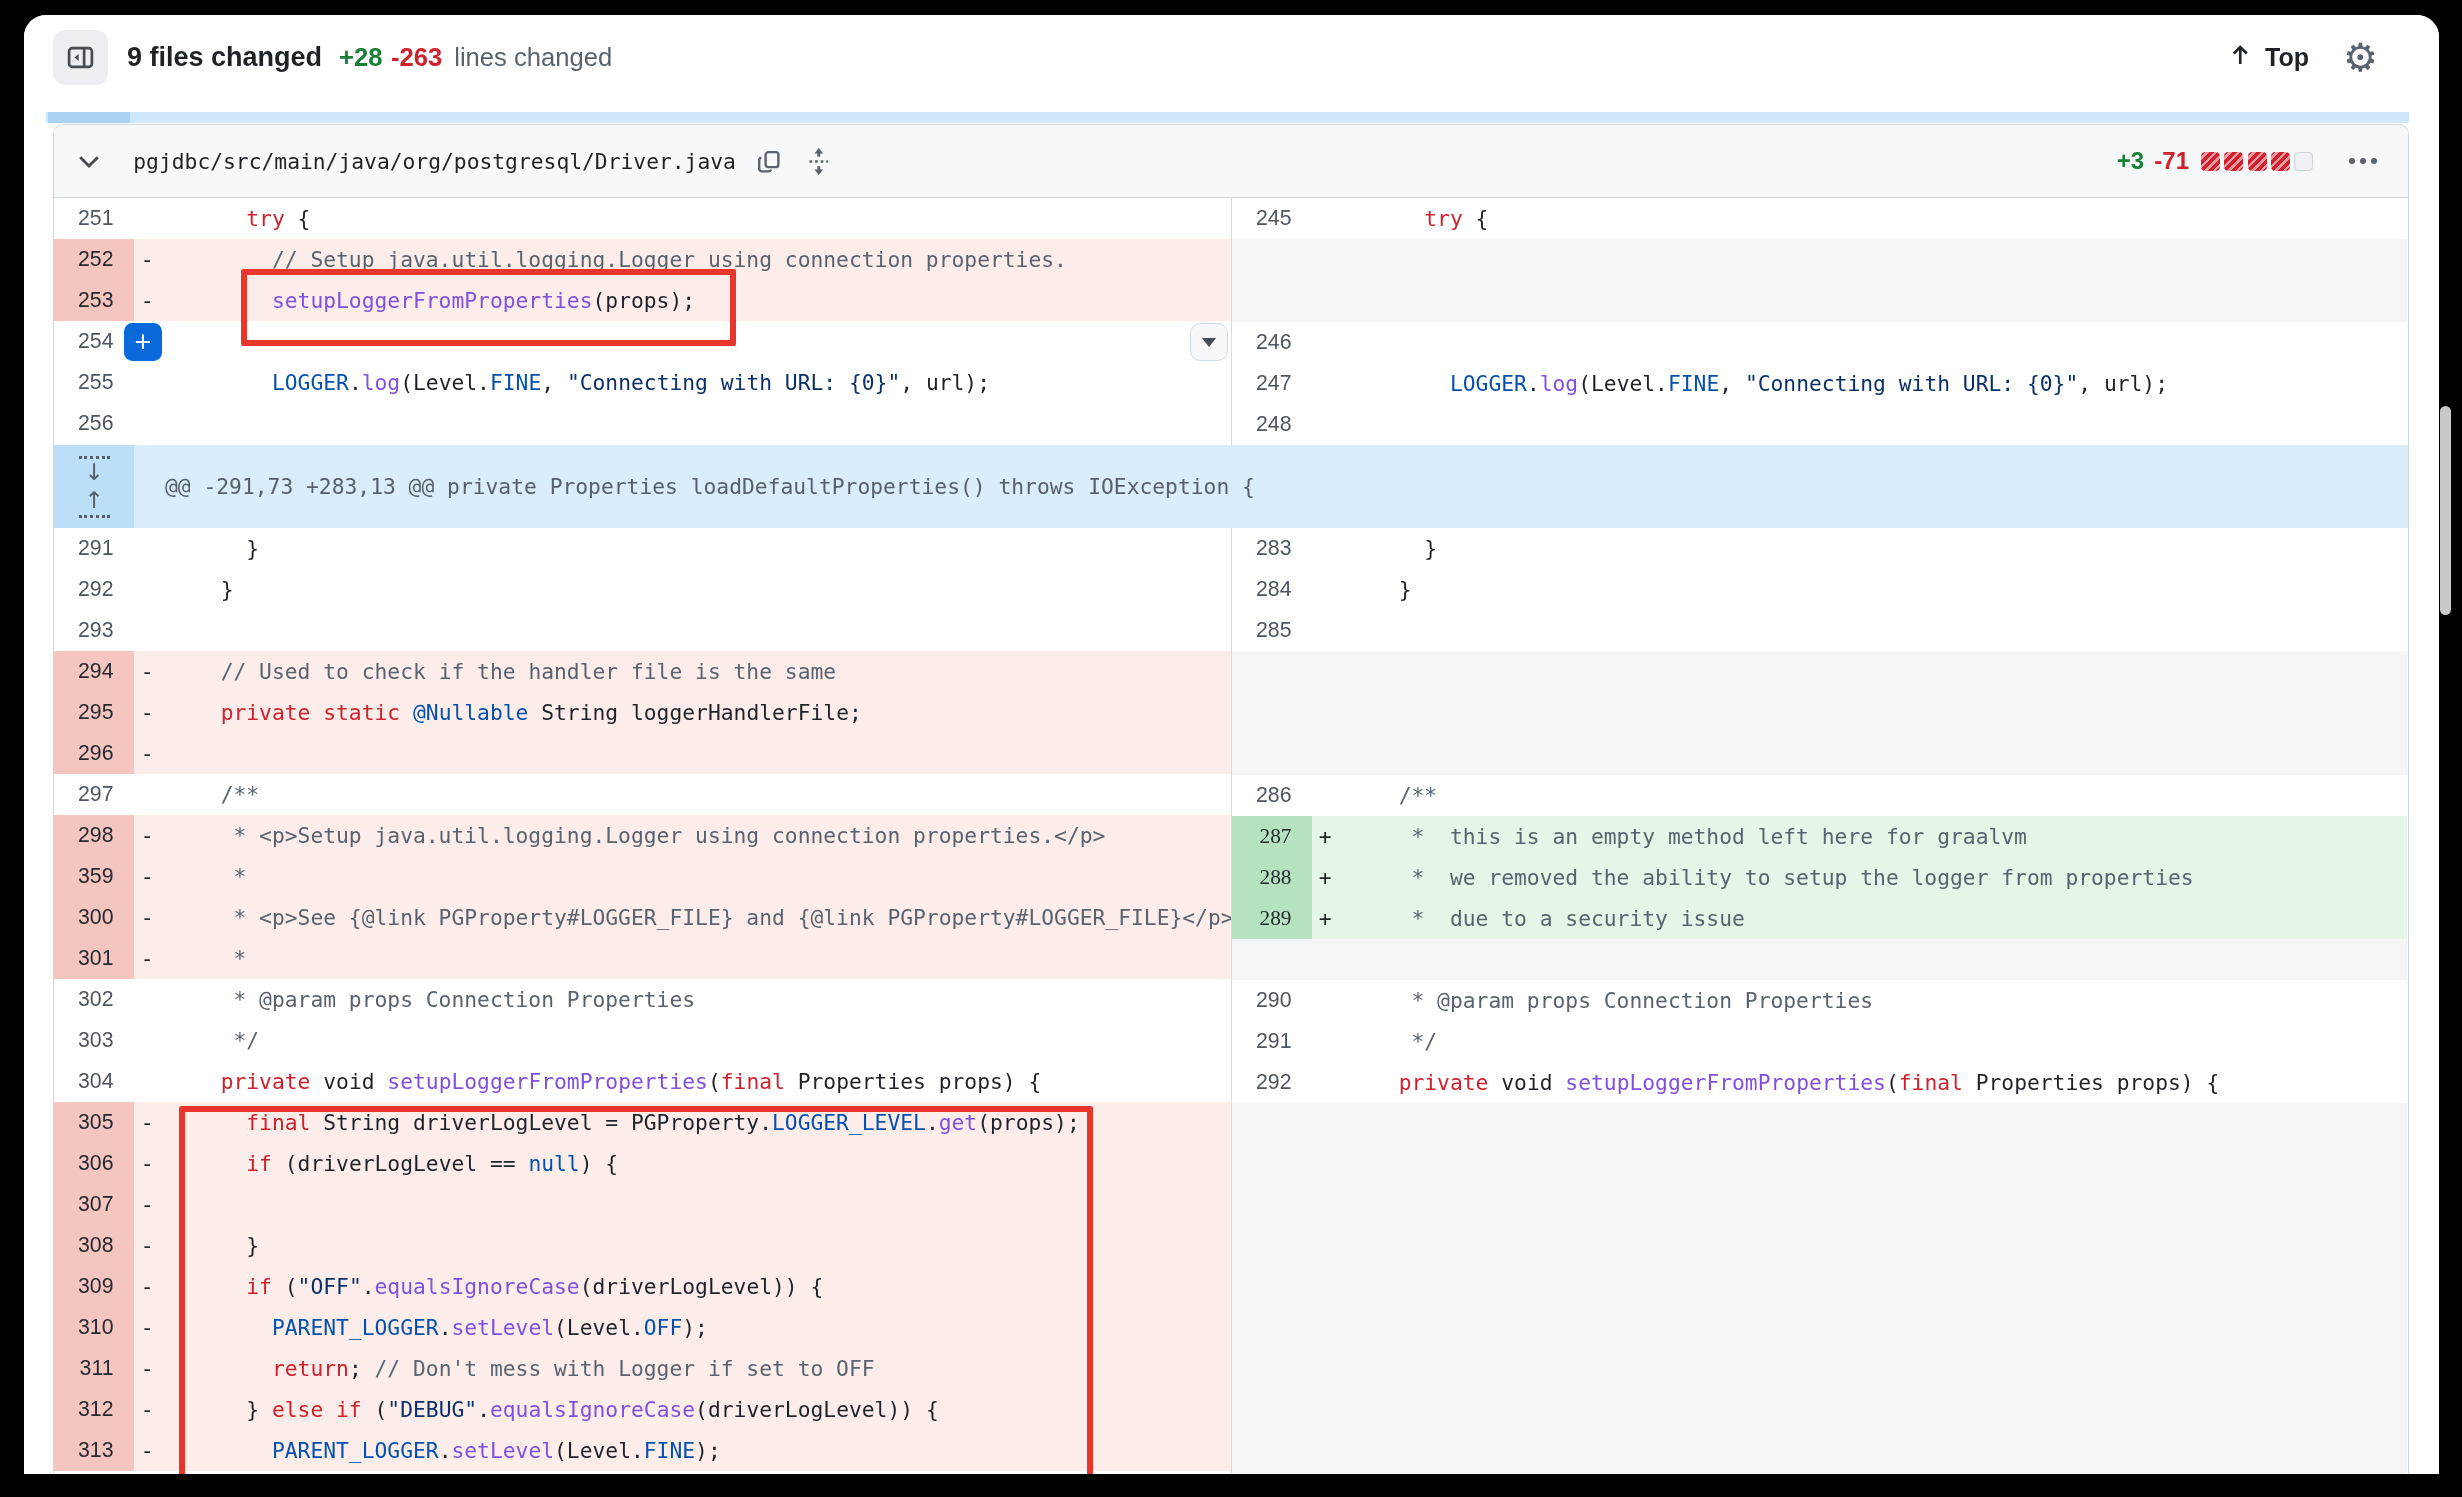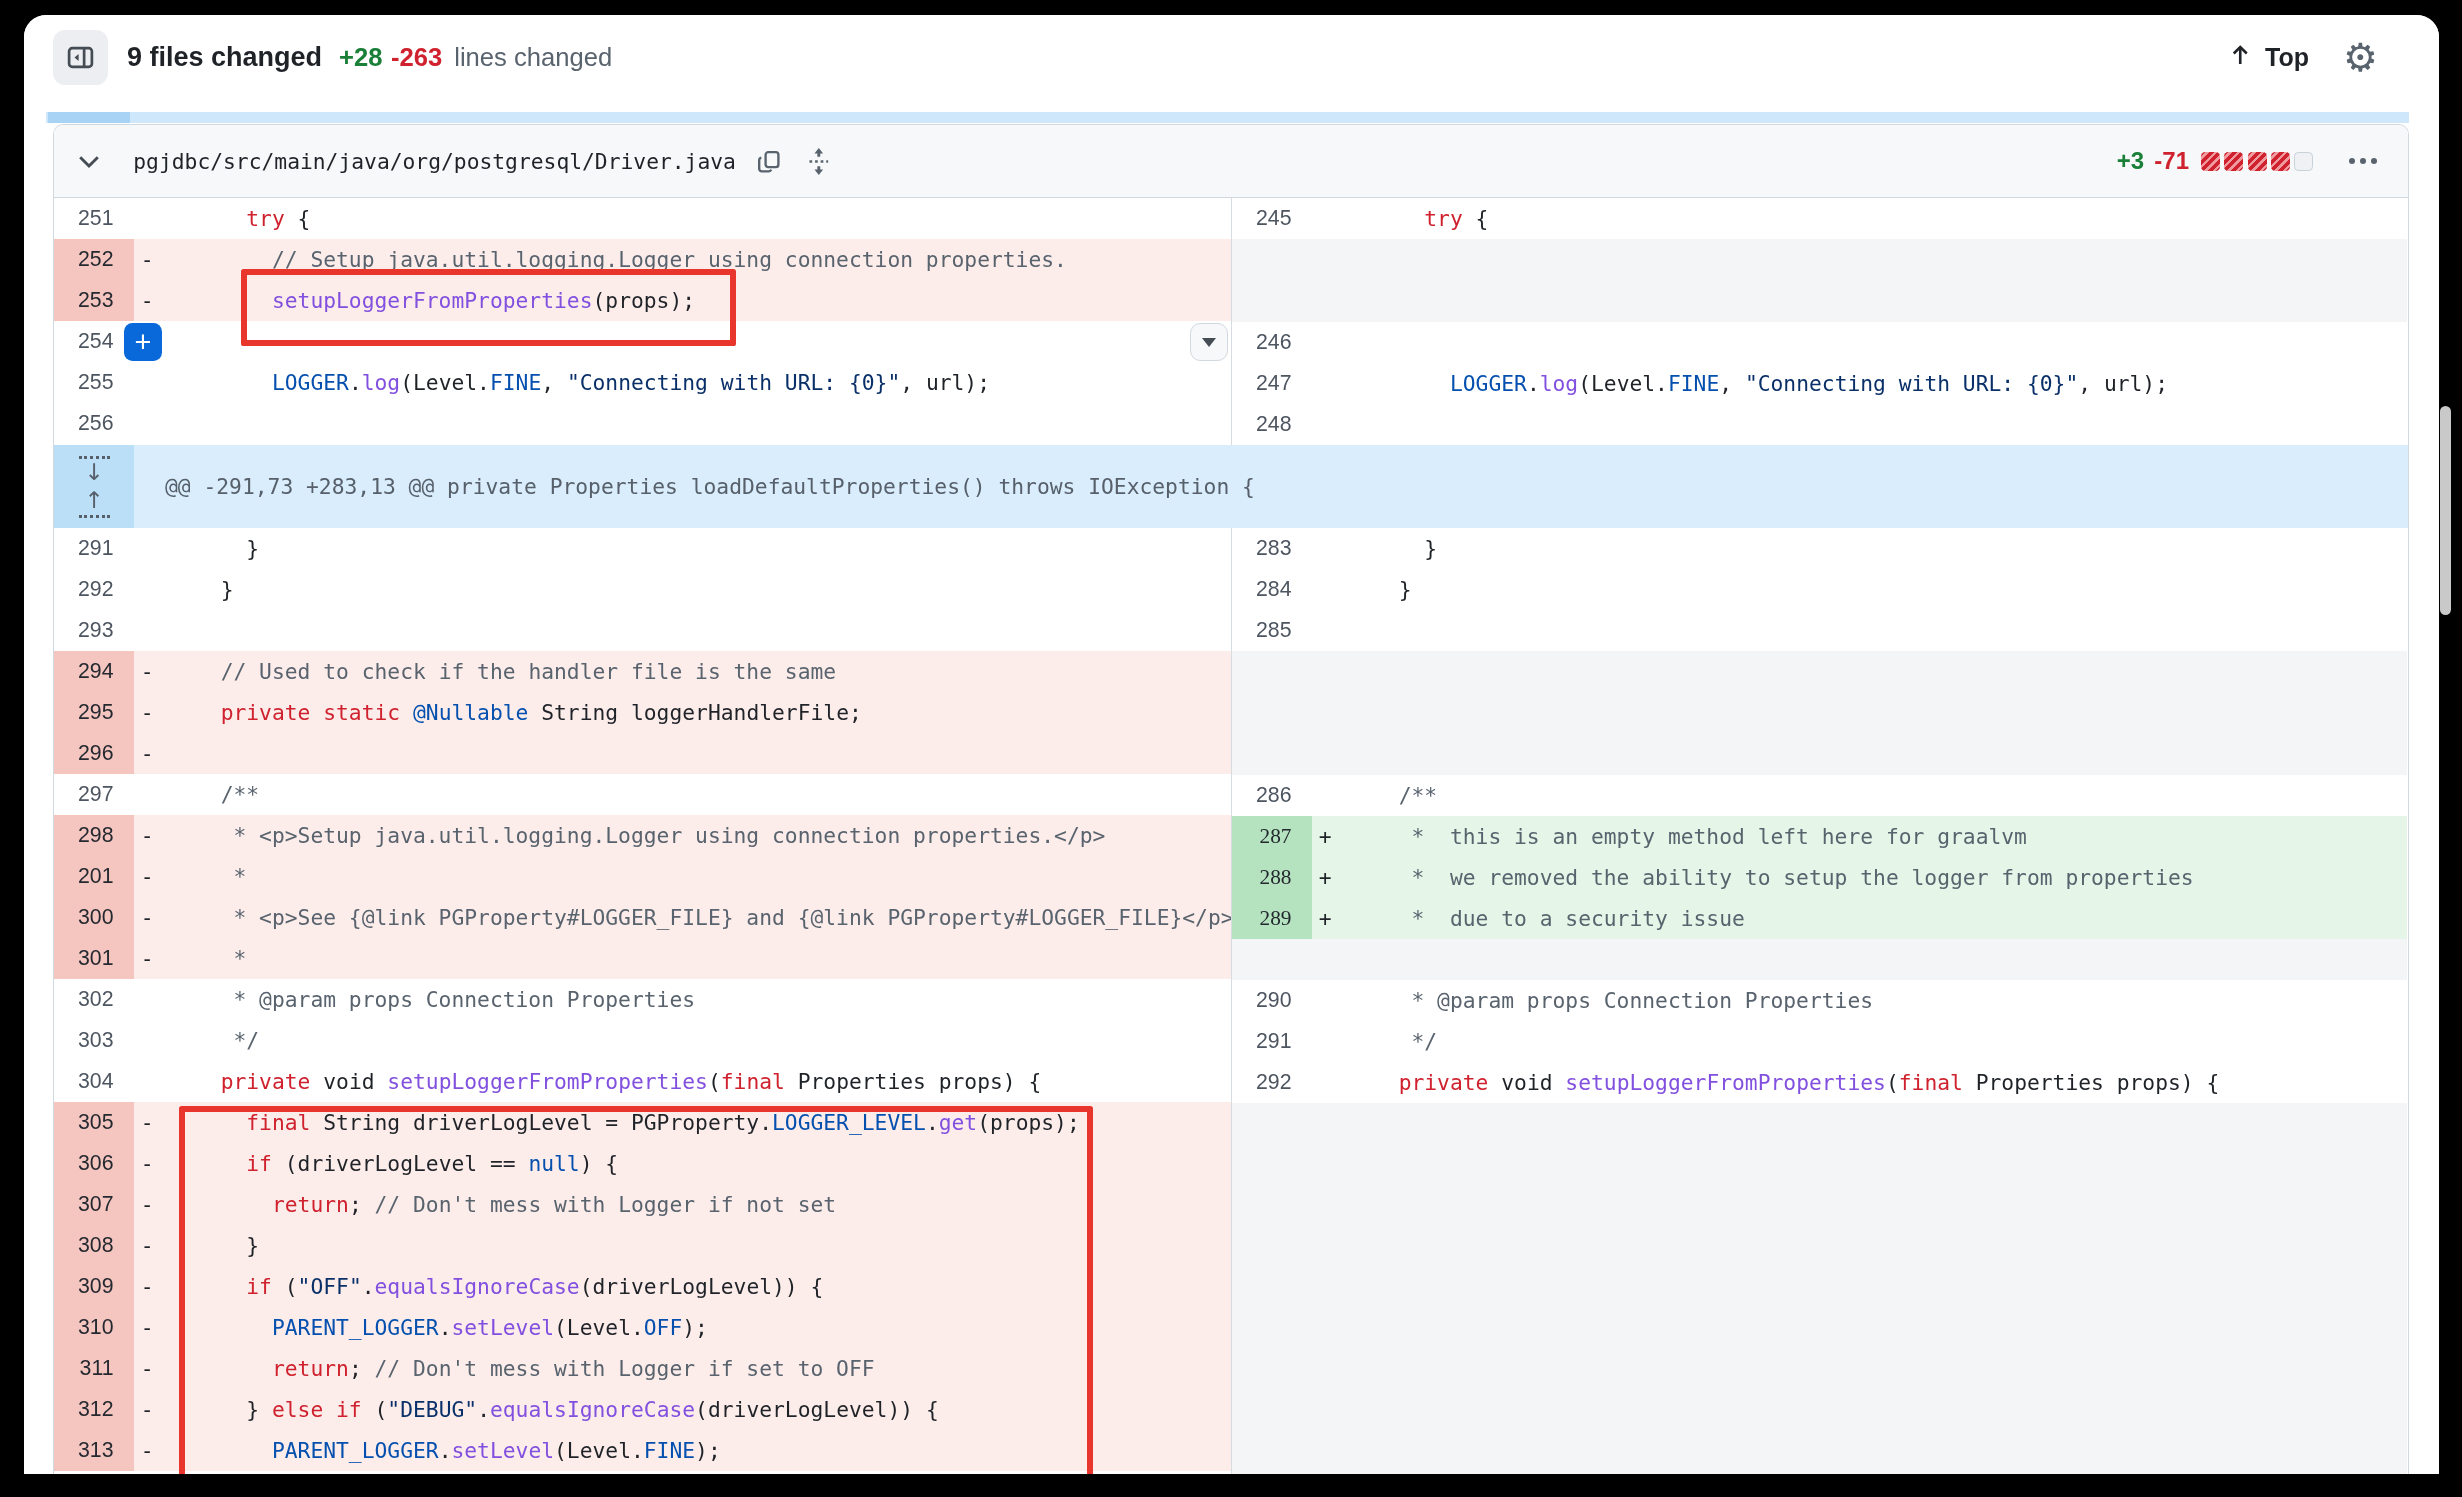--- a/index.html
+++ b/index.html
@@ -280,21 +280,21 @@
               <span class="num">297</span>
               <span class="marker"></span>
               <span class="codeln"><span class="tok-p">  </span><span class="tok-m">/**</span></span>
             </div>
             <div class="row r-del">
               <span class="num">298</span>
               <span class="marker">-</span>
               <span class="codeln"><span class="tok-p">   </span><span class="tok-m">* &lt;p&gt;Setup java.util.logging.Logger using connection properties.&lt;/p&gt;</span></span>
             </div>
             <div class="row r-del">
-              <span class="num">201</span>
+              <span class="num">359</span>
               <span class="marker">-</span>
               <span class="codeln"><span class="tok-p">   </span><span class="tok-m">*</span></span>
             </div>
             <div class="row r-del">
               <span class="num">300</span>
               <span class="marker">-</span>
               <span class="codeln"><span class="tok-p">   </span><span class="tok-m">* &lt;p&gt;See {@link PGProperty#LOGGER_FILE} and {@link PGProperty#LOGGER_FILE}&lt;/p&gt;</span></span>
             </div>
             <div class="row r-del">
               <span class="num">301</span>
@@ -322,21 +322,20 @@
               <span class="codeln"><span class="tok-p">    </span><span class="tok-k">final</span><span class="tok-p"> String driverLogLevel = PGProperty.</span><span class="tok-c">LOGGER_LEVEL</span><span class="tok-p">.</span><span class="tok-f">get</span><span class="tok-p">(props);</span></span>
             </div>
             <div class="row r-del">
               <span class="num">306</span>
               <span class="marker">-</span>
               <span class="codeln"><span class="tok-p">    </span><span class="tok-k">if</span><span class="tok-p"> (driverLogLevel == </span><span class="tok-c">null</span><span class="tok-p">) {</span></span>
             </div>
             <div class="row r-del">
               <span class="num">307</span>
               <span class="marker">-</span>
-              <span class="codeln"><span class="tok-p">      </span><span class="tok-k">return</span><span class="tok-p">; </span><span class="tok-m">// Don't mess with Logger if not set</span></span>
             </div>
             <div class="row r-del">
               <span class="num">308</span>
               <span class="marker">-</span>
               <span class="codeln"><span class="tok-p">    }</span></span>
             </div>
             <div class="row r-del">
               <span class="num">309</span>
               <span class="marker">-</span>
               <span class="codeln"><span class="tok-p">    </span><span class="tok-k">if</span><span class="tok-p"> (</span><span class="tok-s">"OFF"</span><span class="tok-p">.</span><span class="tok-f">equalsIgnoreCase</span><span class="tok-p">(driverLogLevel)) {</span></span>

